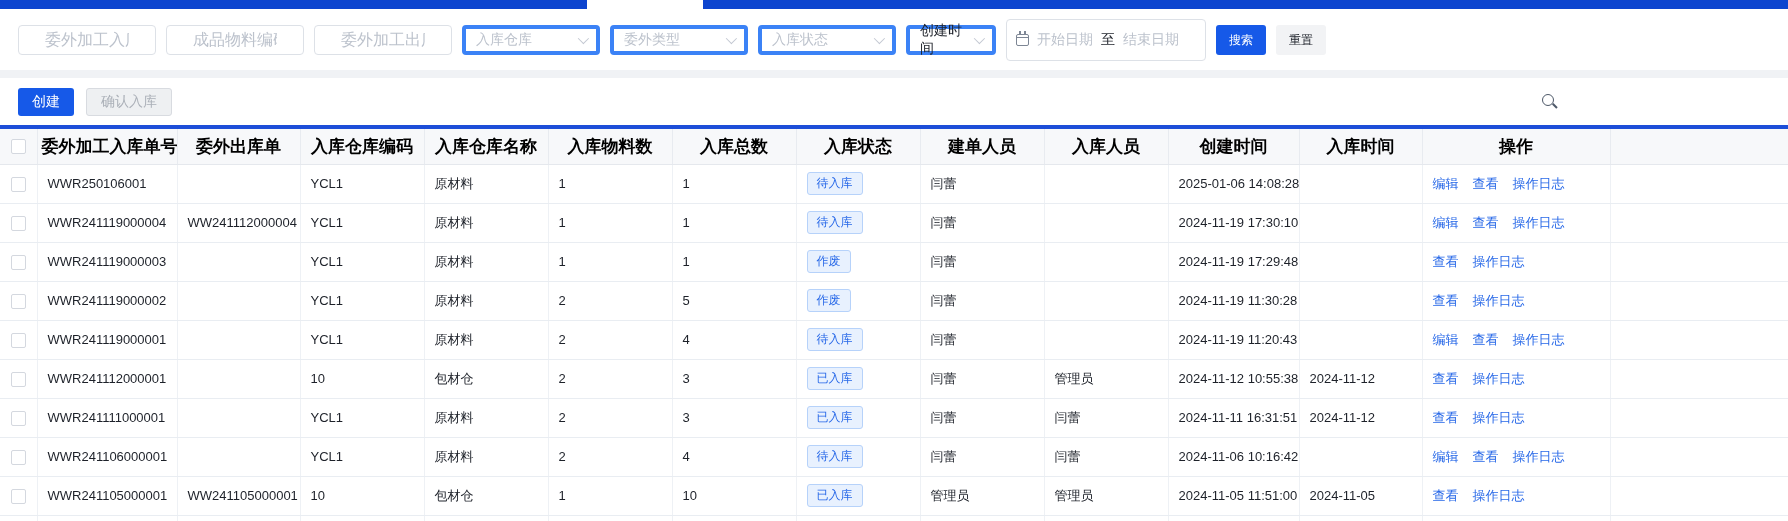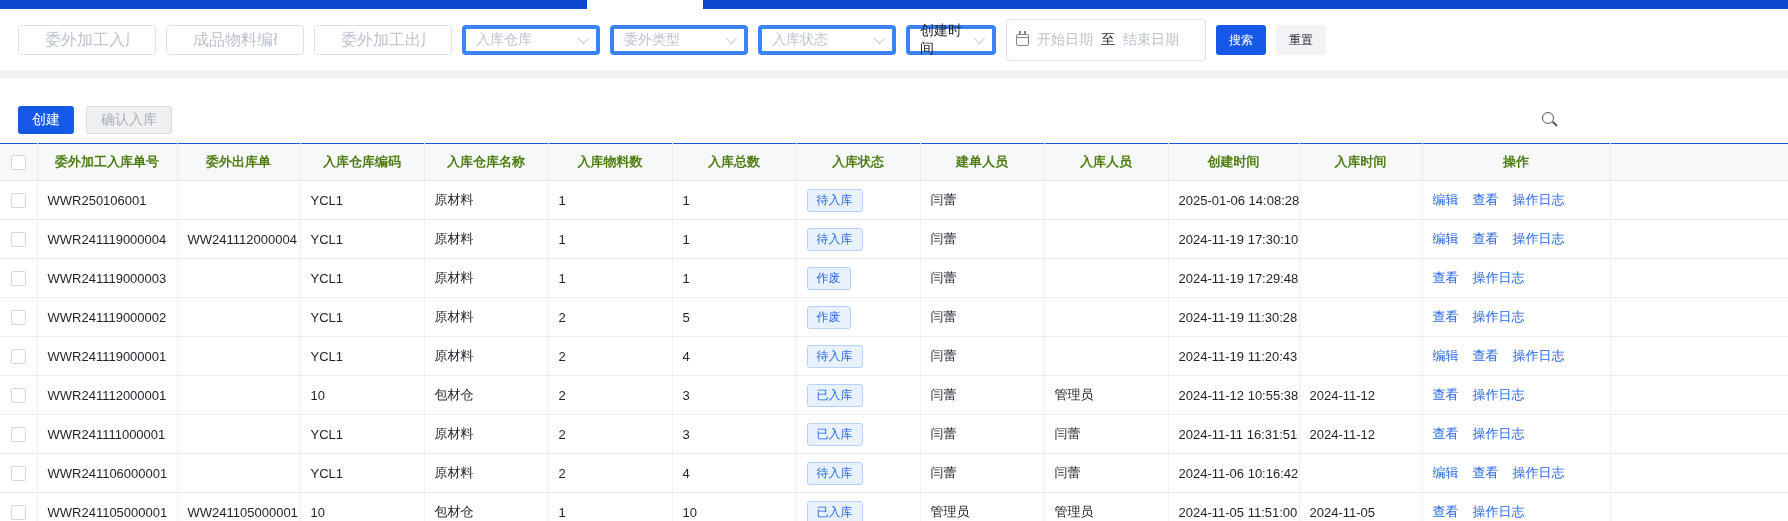--- a/index.html
+++ b/index.html
@@ -44,31 +44,31 @@
   .btn {
     height:30px; padding:0 13px; border:none; border-radius:3px; font-size:12px; cursor:pointer;
     font-family:"Liberation Sans","DejaVu Sans",sans-serif;
   }
   .btn-primary { background:#1659e8; color:#fff; }
   .btn-plain { background:#f2f3f5; color:#1d2129;font-family:Liberation Mono, monospace; }
 
   .sep-band { height:8px; background:#f0f2f5; }
 
   
-  .toolbar { position:relative; display:flex; align-items:center; padding:10px 18px 9px 18px; background:#fff;margin-top:18px; }
+  .toolbar { position:relative; display:flex; align-items:center; padding:10px 18px 9px 18px; background:#fff; }
   .btn-sm { height:28px; padding:0 14px; font-size:14px; border-radius:3px; }
   .btn-disabled { background:#eef0f2; color:#abb0b8; border:1px solid #d8dbe0; margin-left:12px; cursor:not-allowed; }
   .mag-icon { position:absolute; top:16px; left:1542px; width:12px; height:12px; border:1.6px solid #4e5969; border-radius:50%; cursor:pointer; }
   .mag-icon:after { content:""; position:absolute; left:9px; top:10px; width:6px; height:1.6px; background:#4e5969; transform:rotate(45deg); }
 
   
   table { width:1788px; border-collapse:collapse; table-layout:fixed; }
   thead th {
-    height:37px; background:#f7f8fa; font-size:13px; font-weight:700; color:#4d7c0f;
-    border-top:1px solid #1d4ed8; border-bottom:1px solid #e5e8ed; border-right:1px solid #e8ebf0;
+    height:37px; background:#f7f8fa; font-size:17px; font-weight:700; color:#000000;
+    border-top:4px solid #1d4ed8; border-bottom:1px solid #e5e8ed; border-right:1px solid #e8ebf0;
     text-align:center; padding:0 4px; white-space:nowrap; overflow:hidden;
   }
   thead th:last-child, tbody td:last-child { border-right:none; }
   tbody td {
     height:39px; font-size:13px; color:#1d2129; background:#fff;
     border-bottom:1px solid #e9edf2; border-right:1px solid #eef1f5;
     padding:0 10px; white-space:nowrap; overflow:hidden; text-align:left;
   }
   td.c-check, th.c-check { text-align:center; padding:0; }
   .checkbox {

